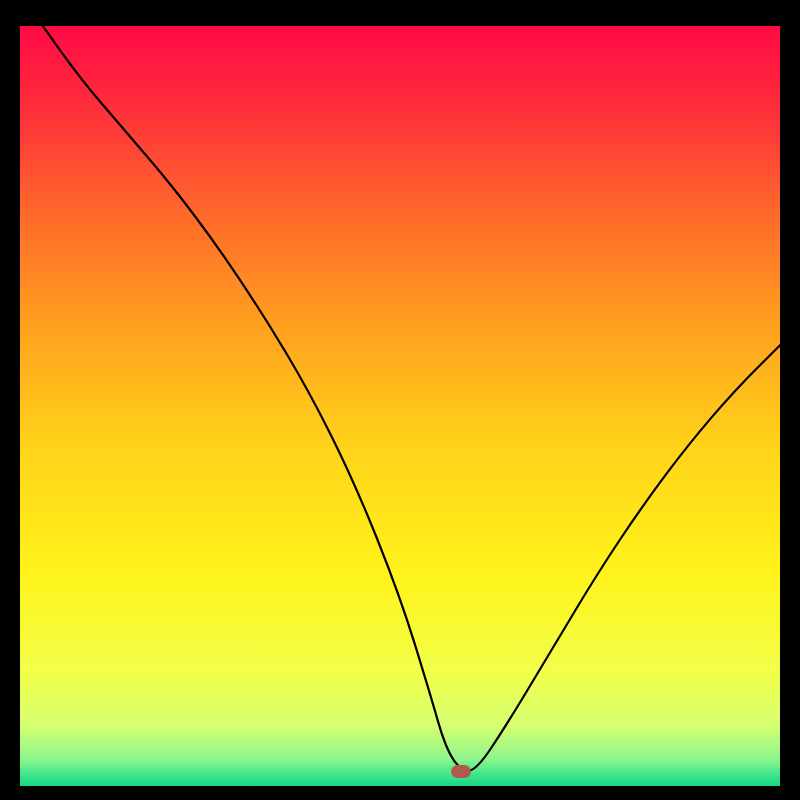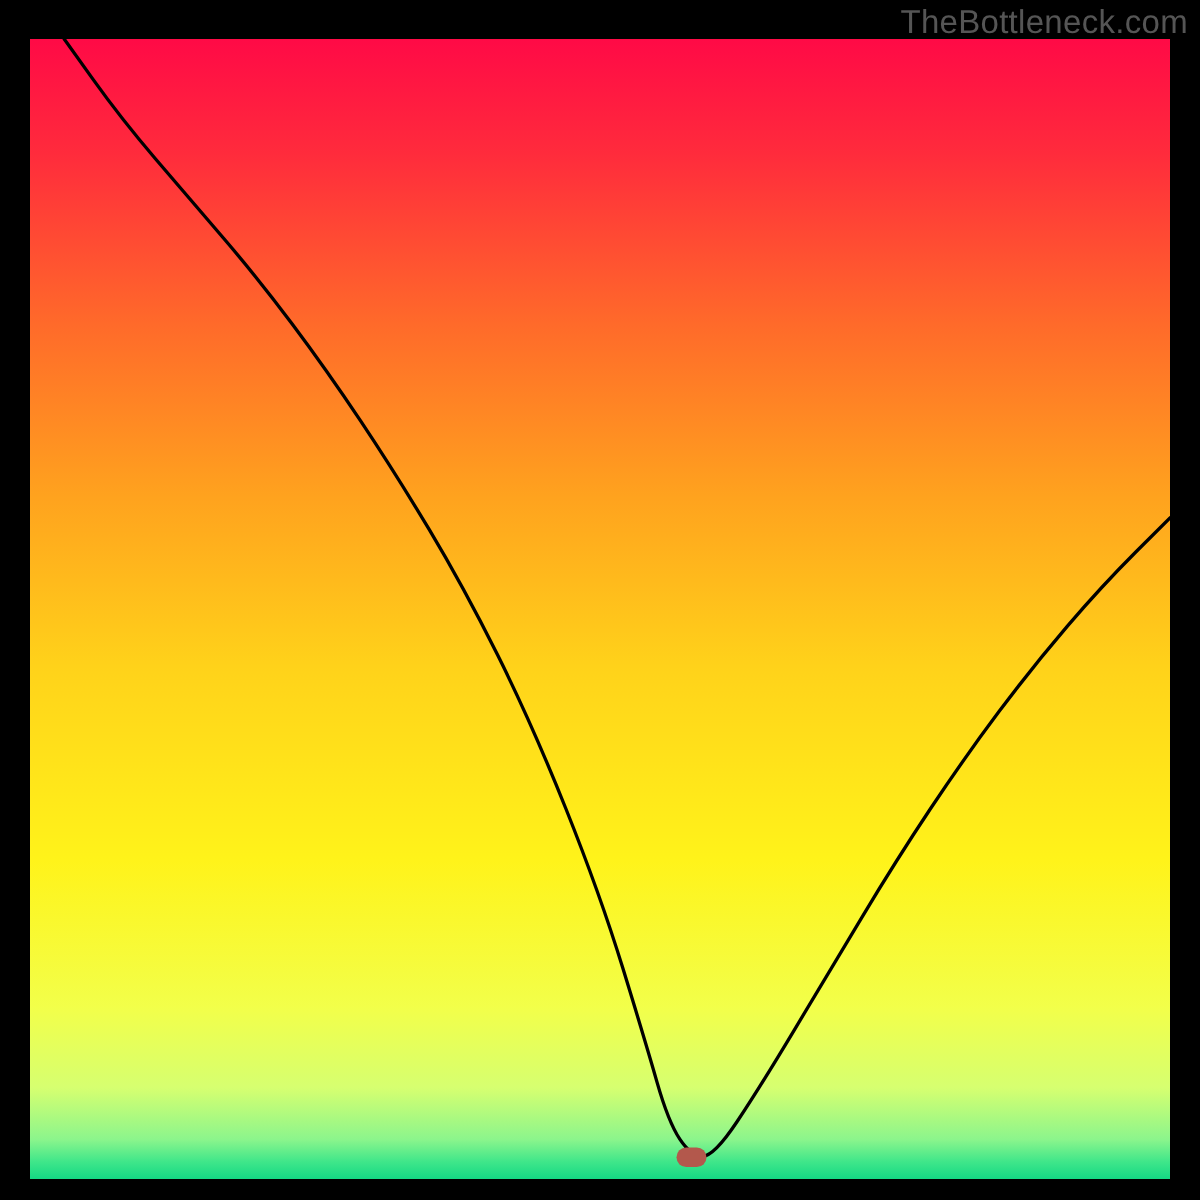--- a/index.html
+++ b/index.html
@@ -45,21 +45,20 @@
     border-radius: 7px;
     background: #b3584c; 
     z-index: 25;
   }
 </style>
 </head>
 <body>
 
 <div class="frame">
 
-  <div class="watermark">TheBottleneck.com</div>
 
   <div class="plot-wrap">
     <svg id="chart-svg" width="760" height="760" viewBox="0 0 760 760">
       <defs>
         <linearGradient id="bg-grad" x1="0" y1="0" x2="0" y2="1">
             <stop offset="0%" stop-color="#ff0a46"></stop>
             <stop offset="10%" stop-color="#ff2b3c"></stop>
             <stop offset="25%" stop-color="#ff6a2a"></stop>
             <stop offset="40%" stop-color="#ffa21e"></stop>
             <stop offset="55.00000000000001%" stop-color="#ffd21a"></stop>

